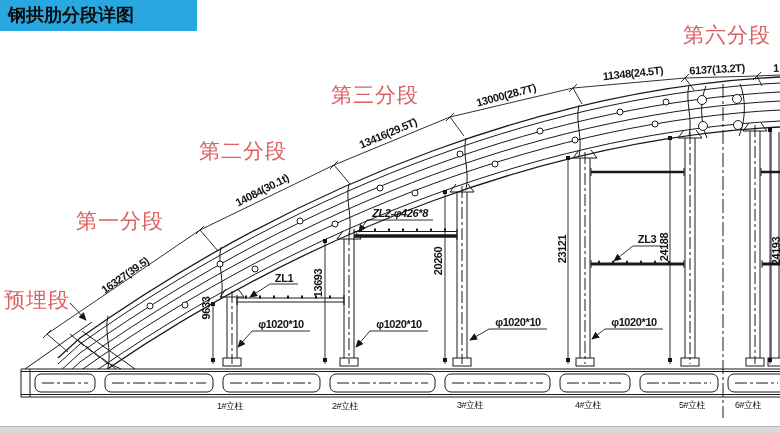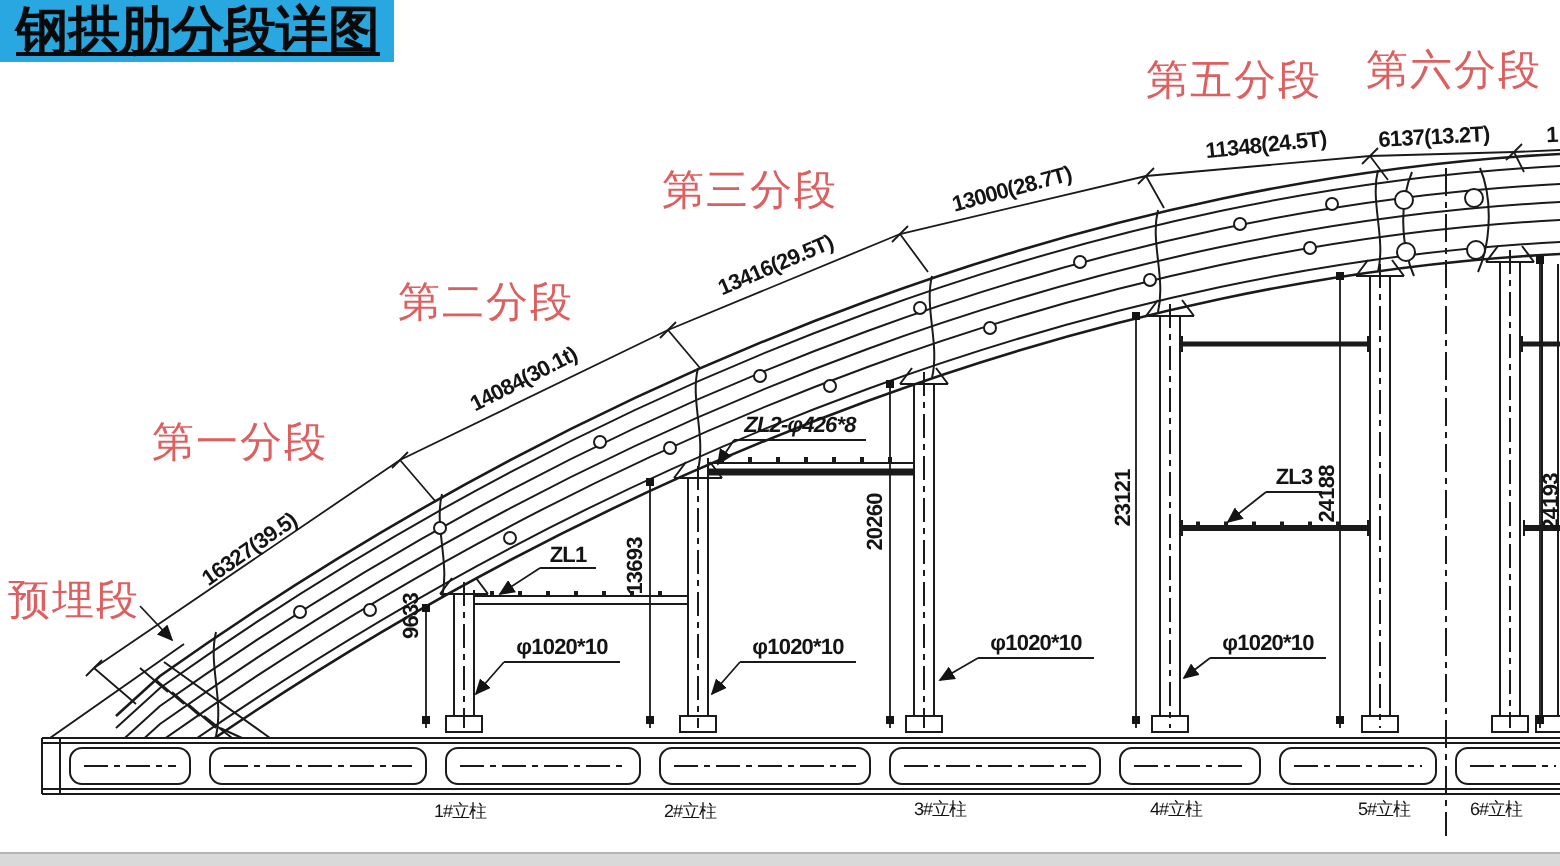--- a/index.html
+++ b/index.html
@@ -1,21 +1,21 @@
 <!DOCTYPE html>
 <html><head>
 <meta charset="utf-8">
 <style>
   html,body{margin:0;padding:0;}
   .stage{position:relative;width:780px;height:433px;background:#ffffff;overflow:hidden;
          font-family:"Liberation Sans",sans-serif;}
   svg{position:absolute;left:0;top:0;}
   .titlebar{position:absolute;left:0;top:0;width:197px;height:31px;background:#29A7E1;
-            color:#0a0a0a;font-size:26px;font-weight:bold;line-height:31px;padding-left:8px;
-            box-sizing:border-box;white-space:nowrap;text-decoration:underline;}
+            color:#0a0a0a;font-size:18px;font-weight:bold;line-height:31px;padding-left:8px;
+            box-sizing:border-box;white-space:nowrap;}
   .redlbl{position:absolute;color:#DC6060;font-size:21px;font-weight:500;white-space:nowrap;
           transform:translate(-50%,-50%);letter-spacing:1px;}
   .cad{position:absolute;color:#141414;font-size:11px;font-weight:bold;white-space:nowrap;
        letter-spacing:-0.4px;transform:translate(-50%,-50%);}
   .cad.sm{font-size:9px;font-weight:normal;letter-spacing:-0.5px;}
   .rot{transform-origin:center;}
 </style>
 </head>
 <body>
 
@@ -182,21 +182,20 @@
       </g>
     </g>
   </svg>
 
   <div class="titlebar">钢拱肋分段详图</div>
 
   <div class="redlbl" style="left:37px;top:300px;">预埋段</div>
   <div class="redlbl" style="left:120px;top:221px;">第一分段</div>
   <div class="redlbl" style="left:243px;top:151px;">第二分段</div>
   <div class="redlbl" style="left:375px;top:95px;">第三分段</div>
-  <div class="redlbl" style="left:617px;top:40px;">第五分段</div>
   <div class="redlbl" style="left:727px;top:35px;">第六分段</div>
 
   <div class="cad rot" style="left:125px;top:275px;transform:translate(-50%,-50%) rotate(-35deg);">16327(39.5)</div>
   <div class="cad rot" style="left:262px;top:190px;transform:translate(-50%,-50%) rotate(-27deg);">14084(30.1t)</div>
   <div class="cad rot" style="left:388px;top:133px;transform:translate(-50%,-50%) rotate(-23deg);">13416(29.5T)</div>
   <div class="cad rot" style="left:506px;top:95px;transform:translate(-50%,-50%) rotate(-15deg);">13000(28.7T)</div>
   <div class="cad rot" style="left:633px;top:73px;transform:translate(-50%,-50%) rotate(-6deg);">11348(24.5T)</div>
   <div class="cad rot" style="left:717px;top:69px;transform:translate(-50%,-50%) rotate(-3deg);">6137(13.2T)</div>
   <div class="cad rot" style="left:776px;top:68px;transform:translate(-50%,-50%) rotate(-2deg);">1</div>
 

